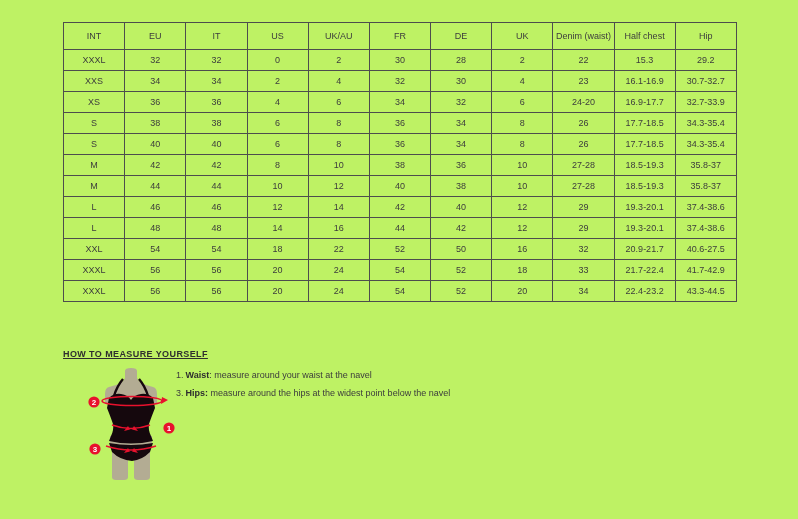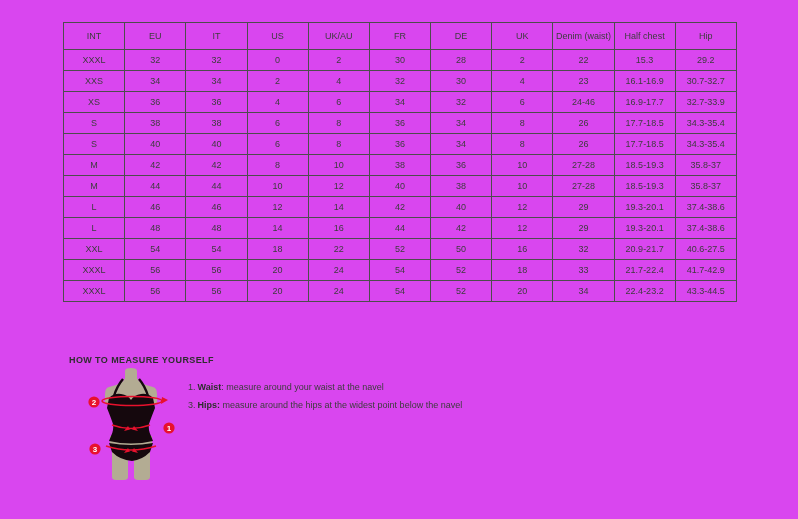--- a/index.html
+++ b/index.html
@@ -1,38 +1,38 @@
 <!DOCTYPE html>
 <html><head>
 <meta charset="utf-8">
 <style>
   html,body{margin:0;padding:0;background:#ffffff;}
   body{width:798px;height:519px;font-family:"Liberation Sans",sans-serif;}
-  .page{position:relative;width:798px;height:519px;background:#d946ef;overflow:hidden;}
+  .page{position:relative;width:798px;height:519px;background:#bef264;overflow:hidden;}
 
   
   table.size-chart{
     position:absolute;left:63px;top:22px;width:674px;
     border-collapse:collapse;table-layout:fixed;
   }
   table.size-chart th,table.size-chart td{
     border:1px solid #4d4d4d;text-align:center;vertical-align:middle;
     font-size:9px;color:#3c3c3c;padding:0;font-weight:400;line-height:1;
   }
   table.size-chart thead th{height:26px;}
   table.size-chart tbody td{height:20px;}
 
   
   .measure-title{
-    position:absolute;left:63px;top:349px;margin:6px;
-    font-size:9px;font-weight:700;letter-spacing:.4px;color:#2e2e2e;
+    position:absolute;left:63px;top:349px;margin:0;
+    font-size:9px;font-weight:700;letter-spacing:.4px;color:#2e2e2e;text-decoration:underline;
   }
   .figure-wrap{position:absolute;left:83px;top:368px;width:96px;height:114px;}
   ol.steps{
-    position:absolute;left:176px;top:371px;margin:12px;padding:0;list-style:none;
+    position:absolute;left:176px;top:371px;margin:0;padding:0;list-style:none;
   }
   ol.steps li{
     font-size:9px;color:#3c3c3c;margin:0 0 9px 0;line-height:9px;white-space:nowrap;
   }
   ol.steps .num{margin-right:2px;}
   ol.steps .lbl{font-weight:700;color:#2e2e2e;}
 </style>
 </head>
 <body>
 
@@ -83,21 +83,21 @@
         </tr>
         <tr>
           <td>XS</td>
           <td>36</td>
           <td>36</td>
           <td>4</td>
           <td>6</td>
           <td>34</td>
           <td>32</td>
           <td>6</td>
-          <td>24-46</td>
+          <td>24-20</td>
           <td>16.9-17.7</td>
           <td>32.7-33.9</td>
         </tr>
         <tr>
           <td>S</td>
           <td>38</td>
           <td>38</td>
           <td>6</td>
           <td>8</td>
           <td>36</td>

